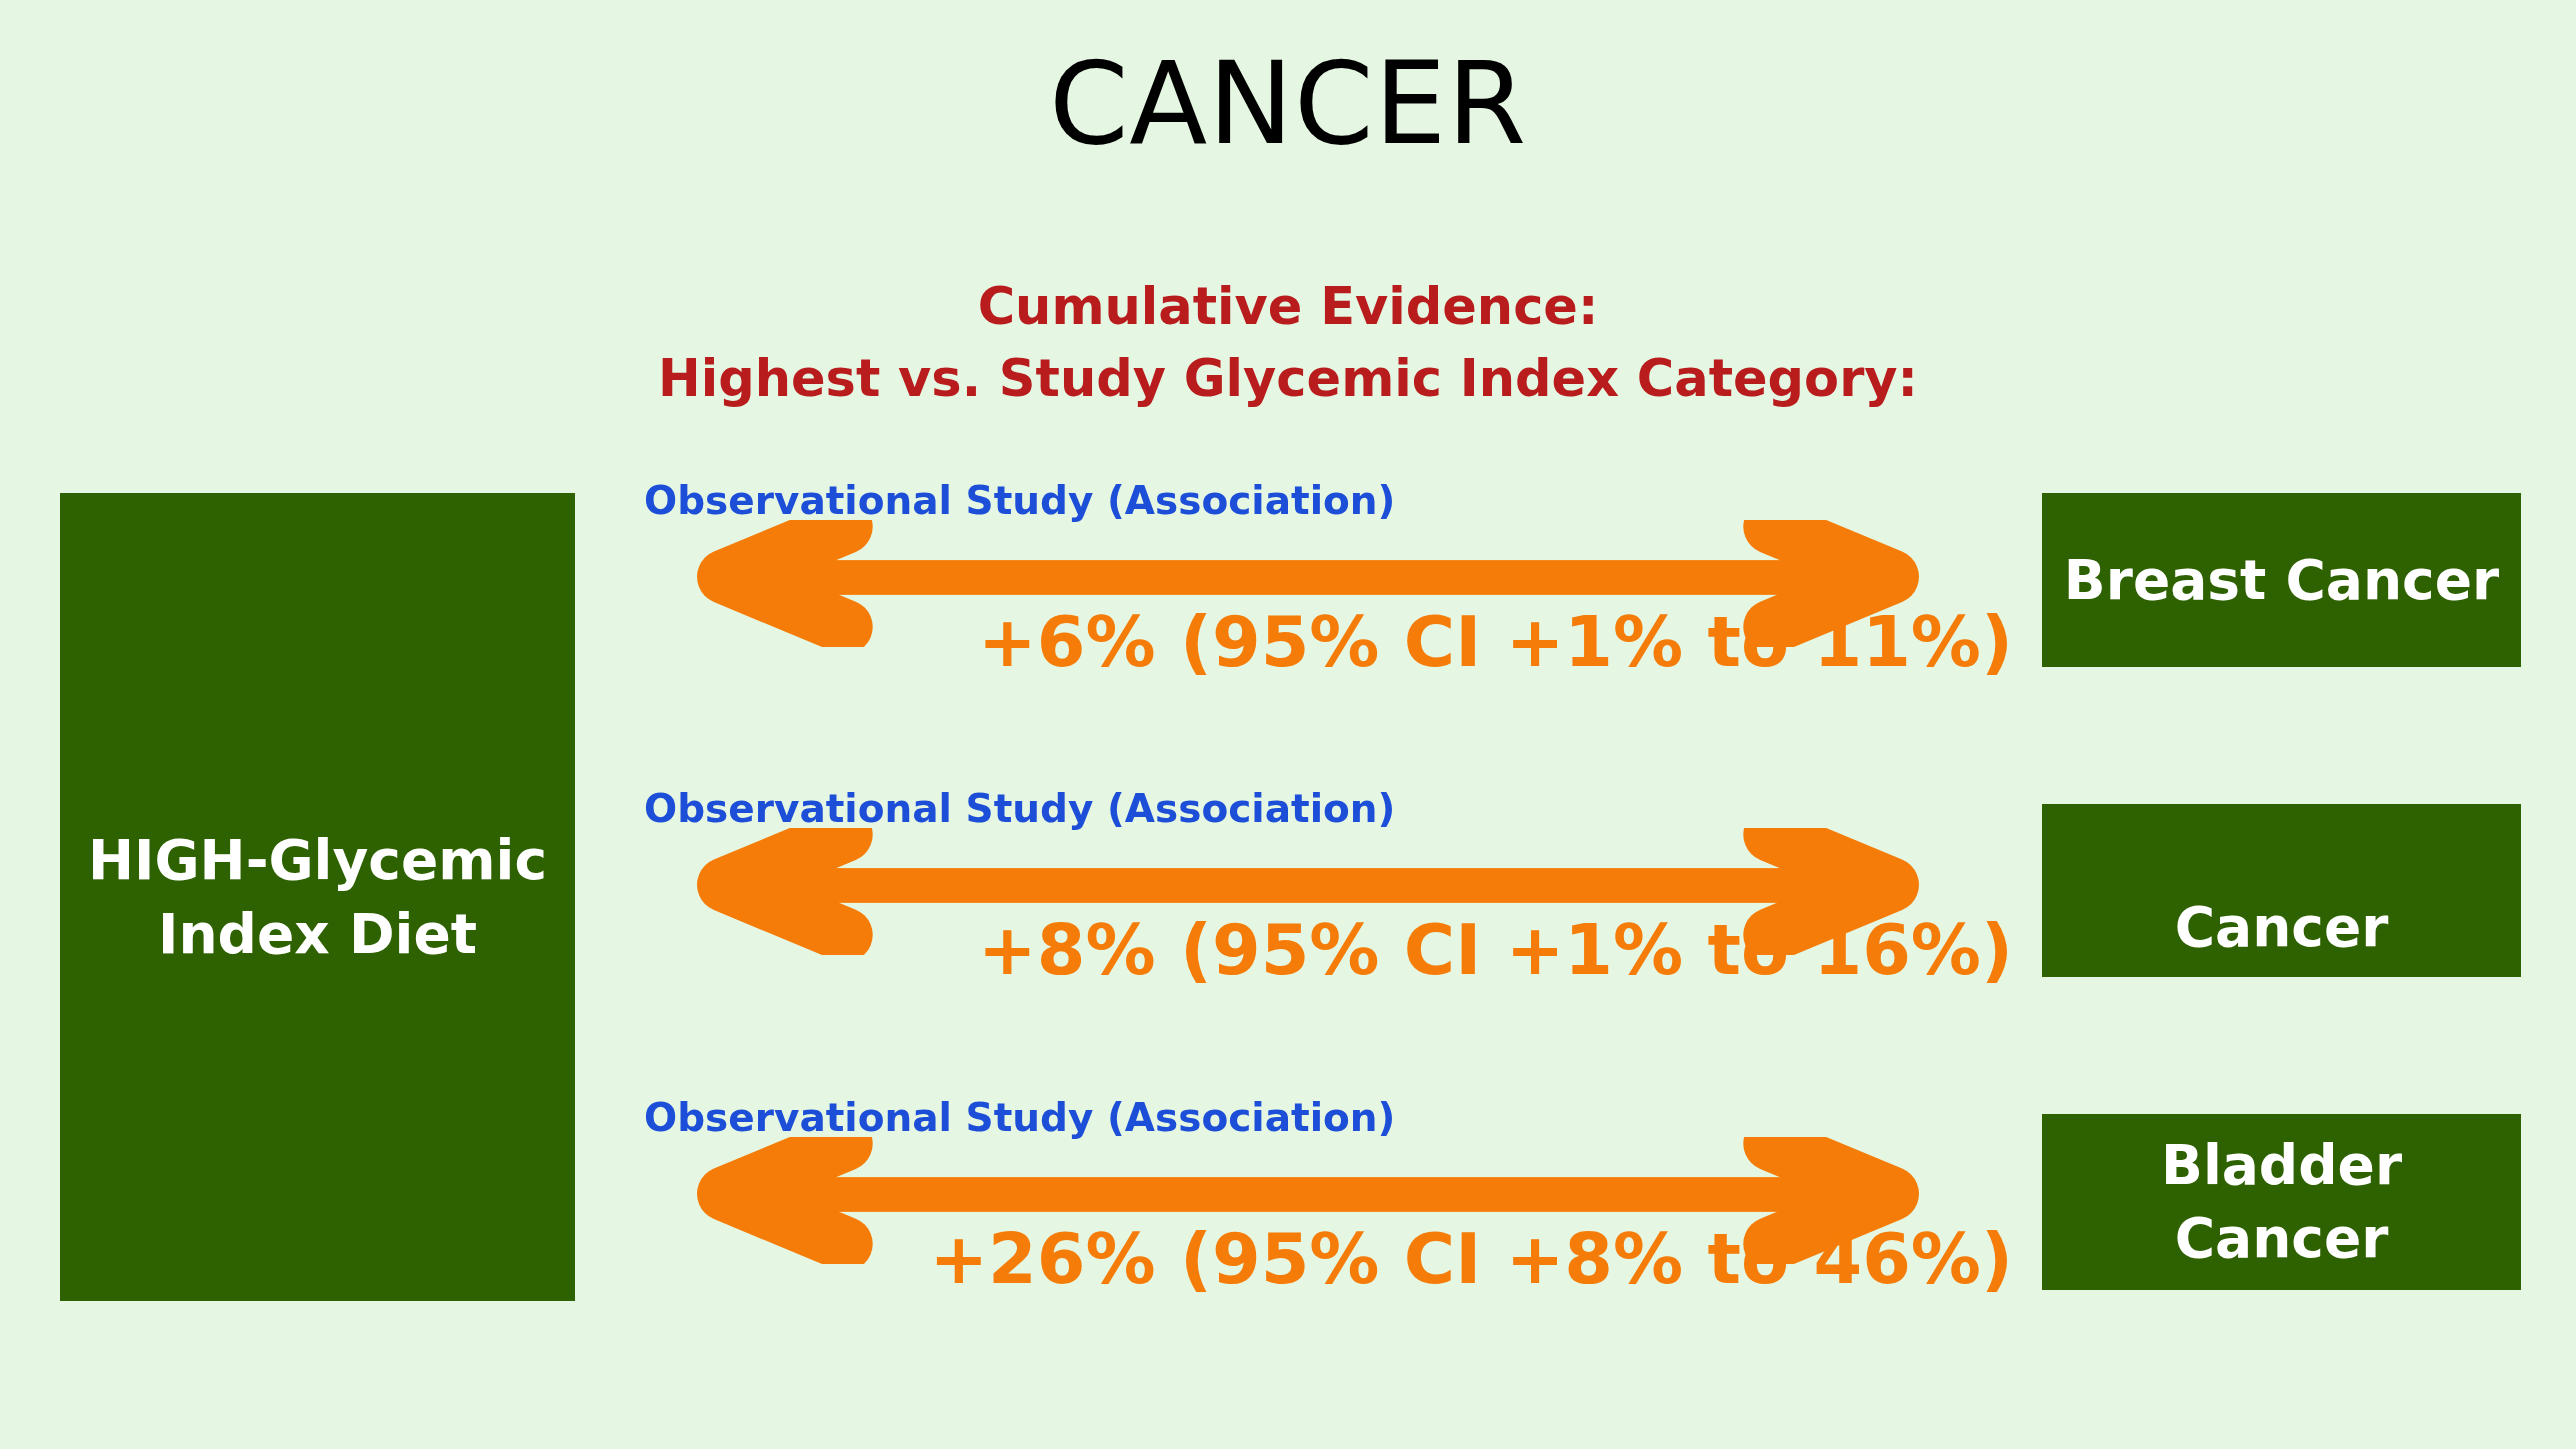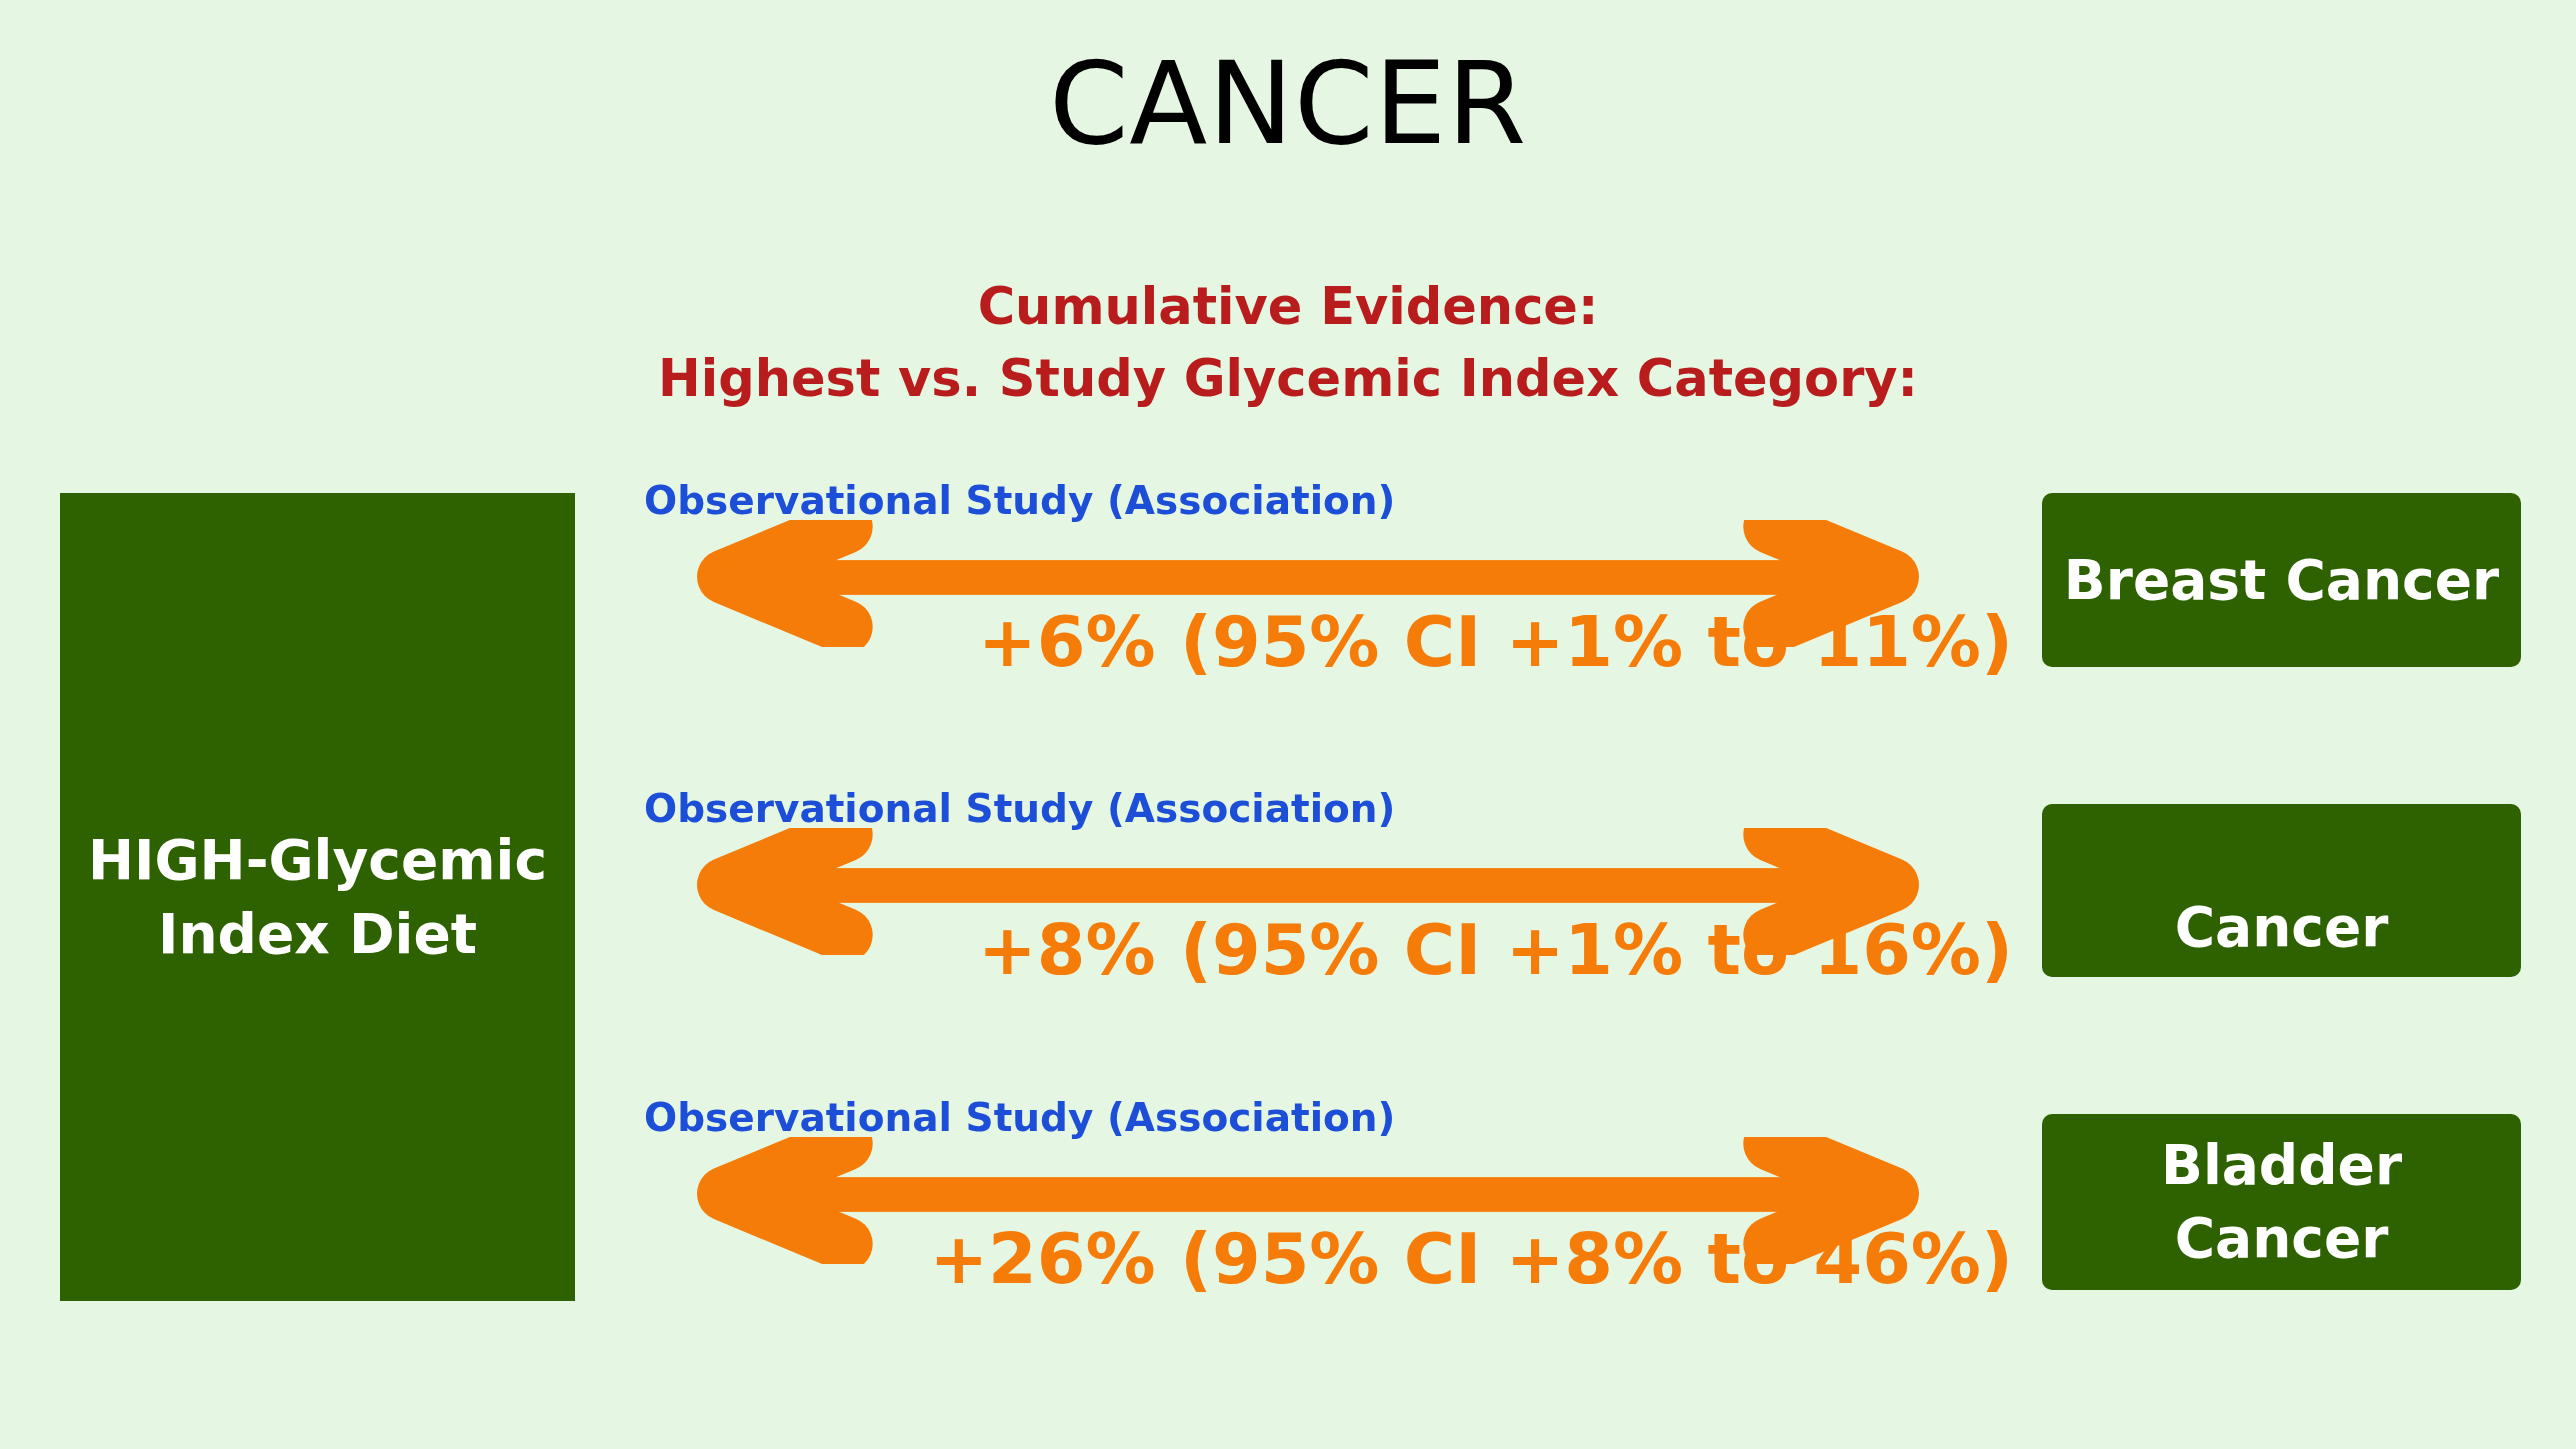--- a/index.html
+++ b/index.html
@@ -76,21 +76,20 @@
     font-size: 55px;
     line-height: 1.35;
     padding: 0 9.4px;
   }
   .outcome-box {
     left: 2042px;
     width: 479px;
     font-size: 55px;
     line-height: 1.32;
     padding: 0 6.7px;
-    border-radius: 10px;
   }
   .outcome-box.o0 { top: 493px;  height: 174px; }
   .outcome-box.o1 { top: 804px; height: 173px; }
   .outcome-box.o2 { top: 1114px; height: 176px; }
 
   
   .arrow-row {
     position: absolute;
     left: 644px;
     width: 1328px;

